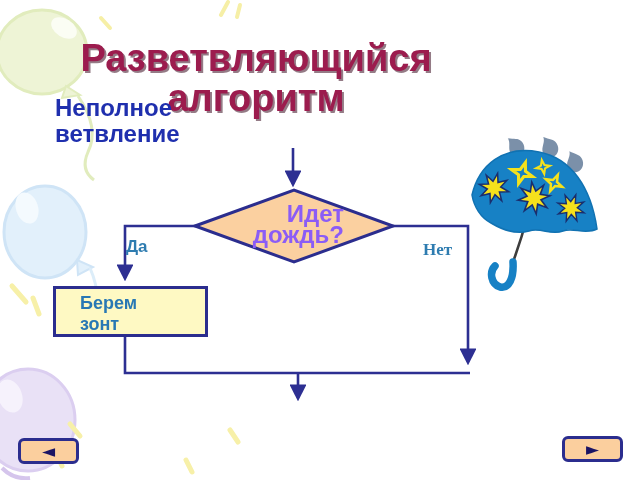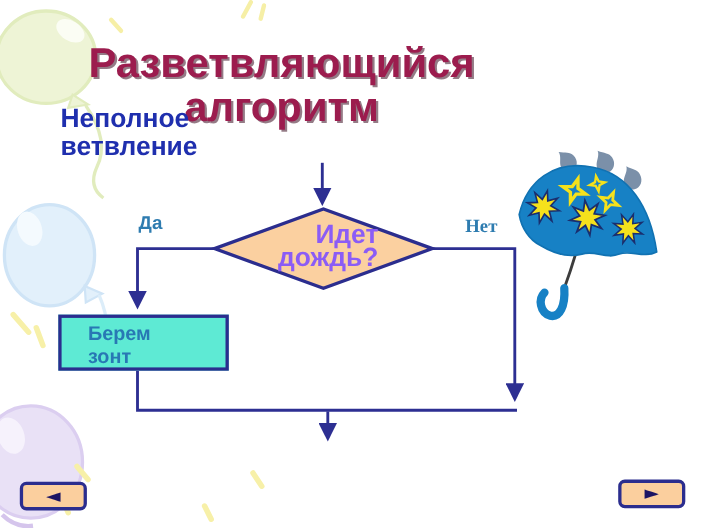--- a/index.html
+++ b/index.html
@@ -12,29 +12,29 @@
   .title{
     left:0;top:14px;width:512px;text-align:center;
     font-size:38px;line-height:1.05;font-weight:bold;color:#9c1c4e;
     text-shadow:2px 2px 0 rgba(60,15,35,.55);
   }
   .subtitle{
     left:35px;top:95px;width:175px;
     font-size:24px;line-height:1.1;font-weight:bold;color:#1f2fae;margin-left:20px;
   }
   .branch-label{
-    font-size:17px;font-weight:bold;color:#2e7cb0;
+    font-size:17px;font-weight:bold;color:#2e7cb0;margin-top:44px;
   }
   .decision-label{
     left:244px;top:203px;width:100px;text-align:right;
     font-size:24px;line-height:21px;font-weight:bold;color:#8b5cf6;
   }
   .action-box{
     left:53px;top:286px;width:155px;height:51px;box-sizing:border-box;
-    background:#5eead4;border:3px solid #2b2d8e;
+    background:#fef9c3;border:3px solid #2b2d8e;
   }
   .action-label{
     padding:4px 0 0 24px;width:100px;
     font-size:18px;line-height:21px;font-weight:bold;color:#2878b4;
   }
   .nav-btn{
     position:absolute;width:61px;height:26px;padding:0;
     background:#fbcf9e;border:3px solid #2b2d8e;border-radius:6px;
     display:flex;align-items:center;justify-content:center;cursor:pointer;
   }

